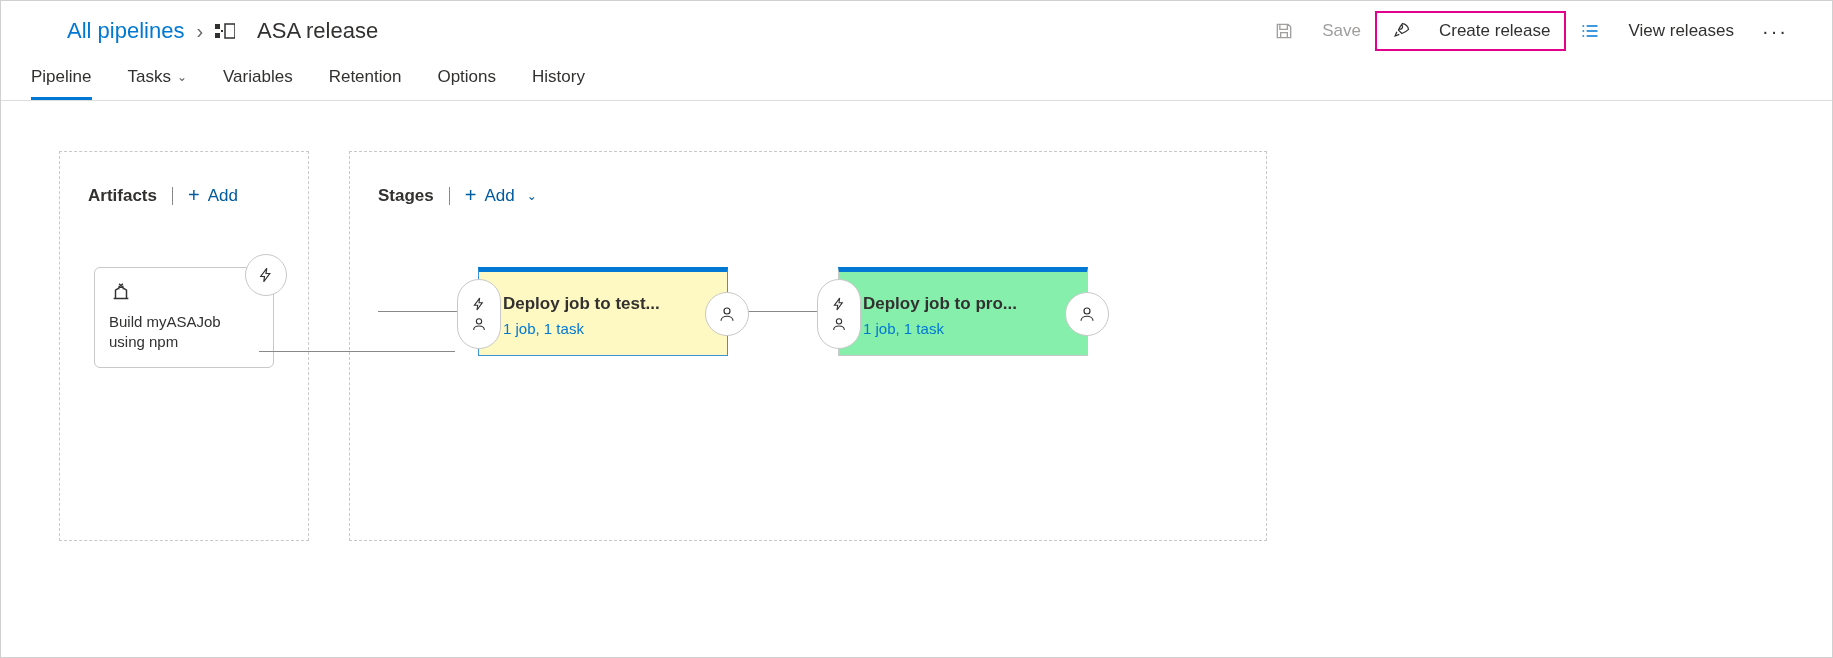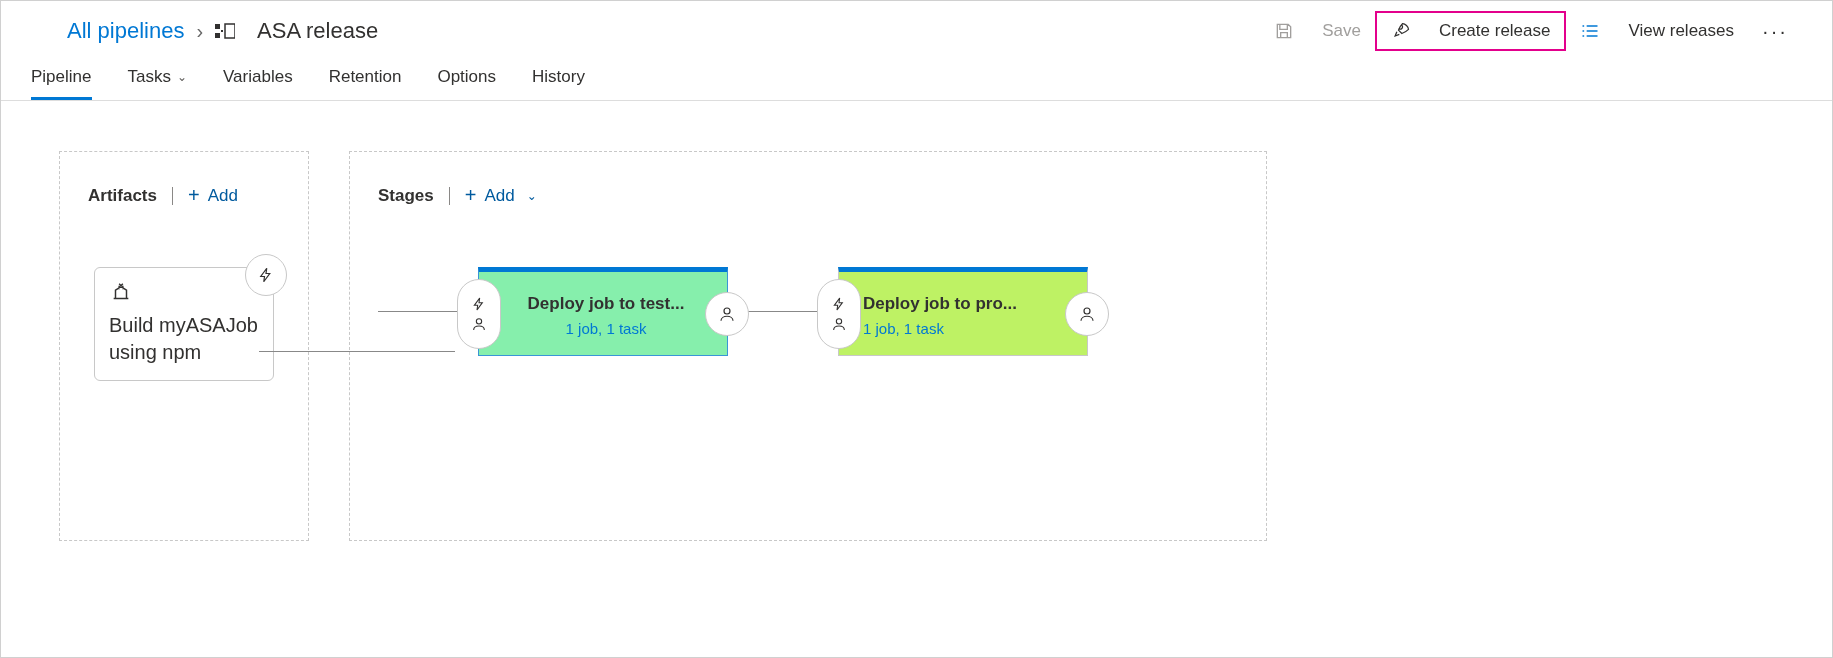--- a/index.html
+++ b/index.html
@@ -160,21 +160,21 @@
       border-radius: 50%;
       background: #fff;
       border: 1px solid #c8c8c8;
       display: flex;
       align-items: center;
       justify-content: center;
       cursor: pointer;
     }
     .artifact-icon { margin-bottom: 8px; }
     .artifact-name {
-      font-size: 20px;
+      font-size: 15px;
       line-height: 1.35;
     }
 
     .schedule-row {
       display: flex;
       align-items: center;
       gap: 12px;
       margin-top: 58px;
       margin-left: 4px;
     }
@@ -196,30 +196,29 @@
     .stages-flow {
       display: flex;
       align-items: center;
       position: relative;
       margin-top: 12px;
     }
     .stage-card {
       width: 250px;
       border: 1px solid #c8c8c8;
       border-top: 5px solid #0078d4;
-      background: #bef264;
+      background: #86efac;
       padding: 22px 18px 18px 24px;
       position: relative;
     }
     .stage-card.selected {
-      background: #86efac;
+      background: #fef9c3;
       border-left-color:#3a95d6;
       border-right-color:#3a95d6;
       border-bottom-color:#3a95d6;
-      text-align:center;
     }
     .stage-left-badge {
       position: absolute;
       left: -22px;
       top: 50%;
       transform: translateY(-50%);
       width: 44px;
       height: 70px;
       border-radius: 22px;
       background: #fff;

